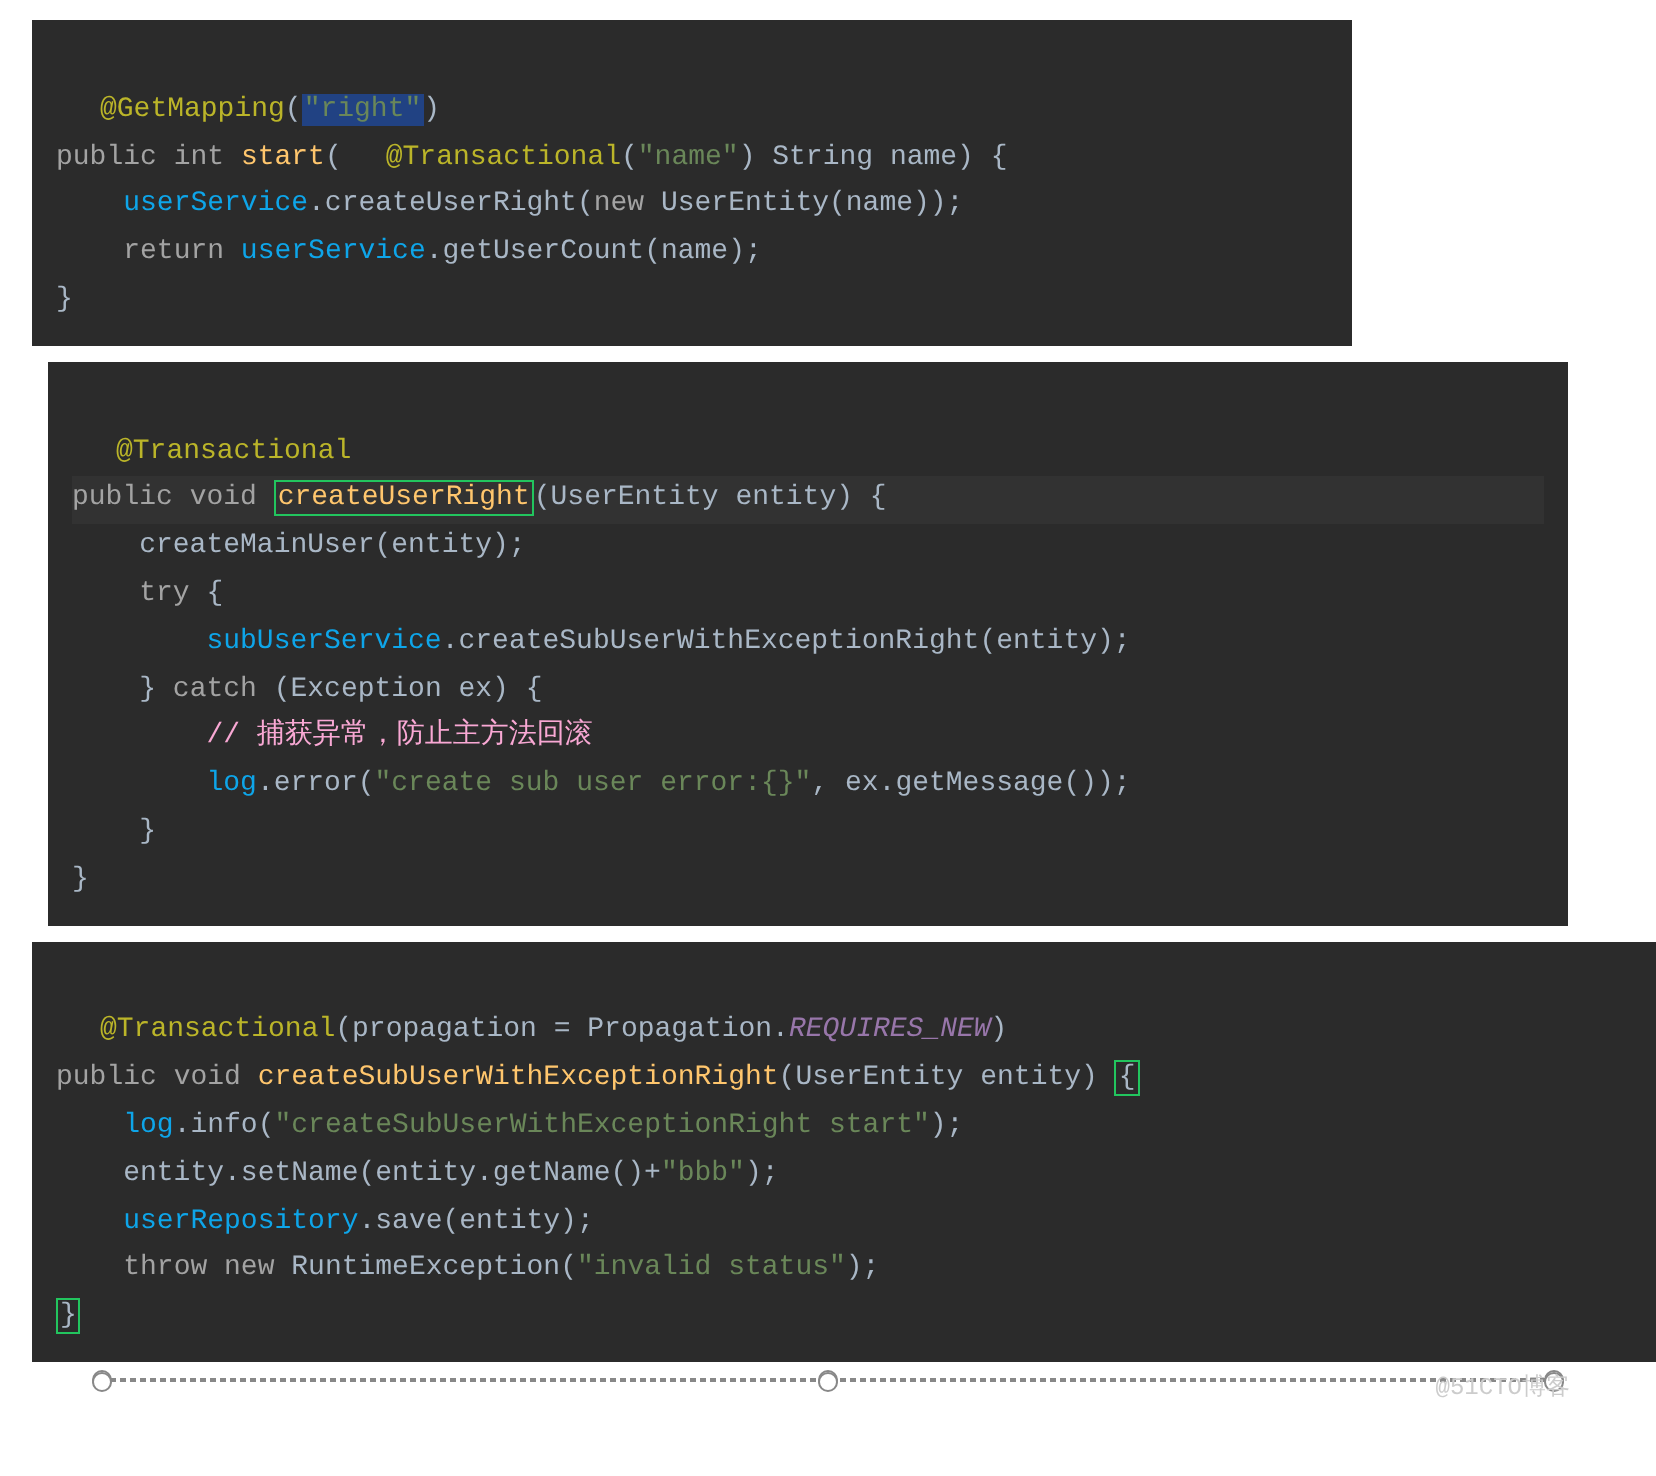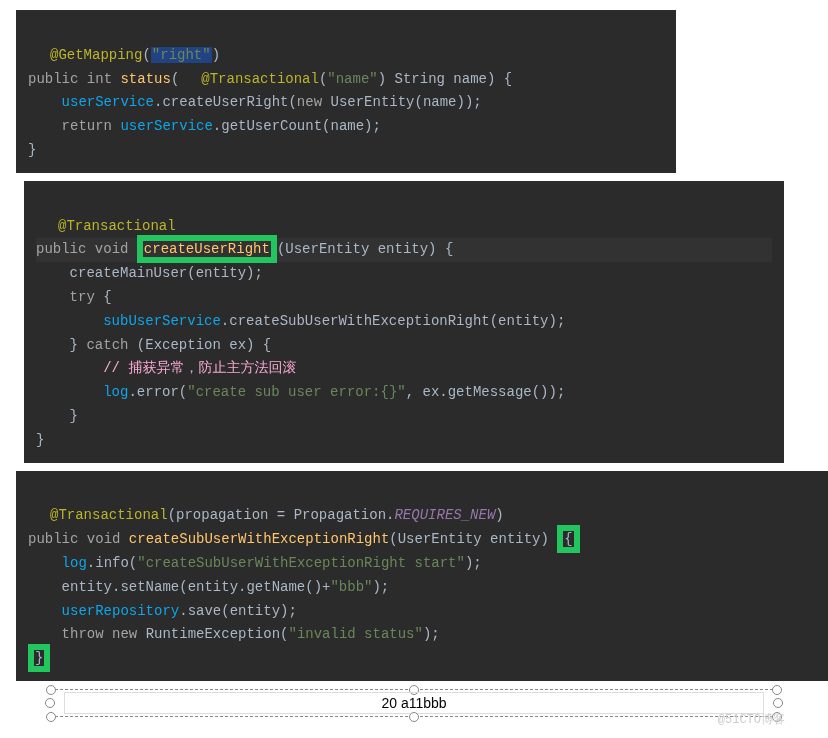--- a/index.html
+++ b/index.html
@@ -27,21 +27,21 @@
 
   .kw { color: #a3a3a3; text-align: right; }         
   .ann { color: #bbb529; margin-left: 22px; }        
   .str { color: #6a8759; }        
   .fn  { color: #ffc66d; }        
   .field { color: #0ea5e9; }        
   .const { color: #9876aa; font-style: italic; }
   .comment { color: #f9a8d4; }    
   .hl-line { background: #323232; display: inline-block; width: 100%; }
   .hl-box { background: #214283; padding: 0 1px; }
-  .cursor-box { border: 6px solid #22c55e; padding: 0 1px; }
+  .cursor-box { border: 1px solid #22c55e; padding: 0 1px; }
 
   
   .result-wrap {
     position: relative;
     margin: 6px 40px 0 40px;
     font-family: Arial, sans-serif;
     font-size: 14px;
   }
   .rule {
     border-top: 1px dashed #888;
@@ -86,21 +86,21 @@
     font-size: 12px;
     margin-right: 33px;
     margin-top: -6px;
   }
 </style>
 </head>
 <body>
 
 <div class="code-block block1">
 <span class="ann">@GetMapping</span><span>(</span><span class="str"><span class="hl-box">"right"</span></span><span>)</span>
-<span class="kw">public</span> <span class="kw">int</span> <span class="fn">status</span><span>(</span><span class="ann">@Transactional</span><span>(</span><span class="str">"name"</span><span>) String name) {</span>
+<span class="kw">public</span> <span class="kw">int</span> <span class="fn">start</span><span>(</span><span class="ann">@Transactional</span><span>(</span><span class="str">"name"</span><span>) String name) {</span>
     <span class="field">userService</span><span>.createUserRight(</span><span class="kw">new</span><span> UserEntity(name));</span>
     <span class="kw">return</span><span class="field"> userService</span><span>.getUserCount(name);</span>
 <span>}</span>
 </div>
 
 <div class="code-block block2">
 <span class="ann">@Transactional</span>
 <span class="hl-line"><span class="kw">public</span> <span class="kw">void</span> <span class="fn cursor-box">createUserRight</span><span>(UserEntity entity) {</span></span>
 <span>    createMainUser(entity);</span>
     <span class="kw">try</span><span> {</span>
@@ -121,24 +121,19 @@
     <span class="kw">throw</span> <span class="kw">new</span><span> RuntimeException(</span><span class="str">"invalid status"</span><span>);</span>
 <span class="cursor-box">}</span>
 </div>
 
 <div class="result-wrap">
   <div class="rule">
     <div class="dot-left"></div>
     <div class="dot-mid"></div>
     <div class="dot-right"></div>
   </div>
-  <div class="result-inner">
-    <div class="side-dot left"></div>
-    <span>20 a11bbb</span>
-    <div class="side-dot right"></div>
-  </div>
   <div class="rule">
     <div class="dot-left"></div>
     <div class="dot-mid"></div>
     <div class="dot-right"></div>
   </div>
 </div>
 <div class="watermark">@51CTO博客</div>
 
 </body></html>

